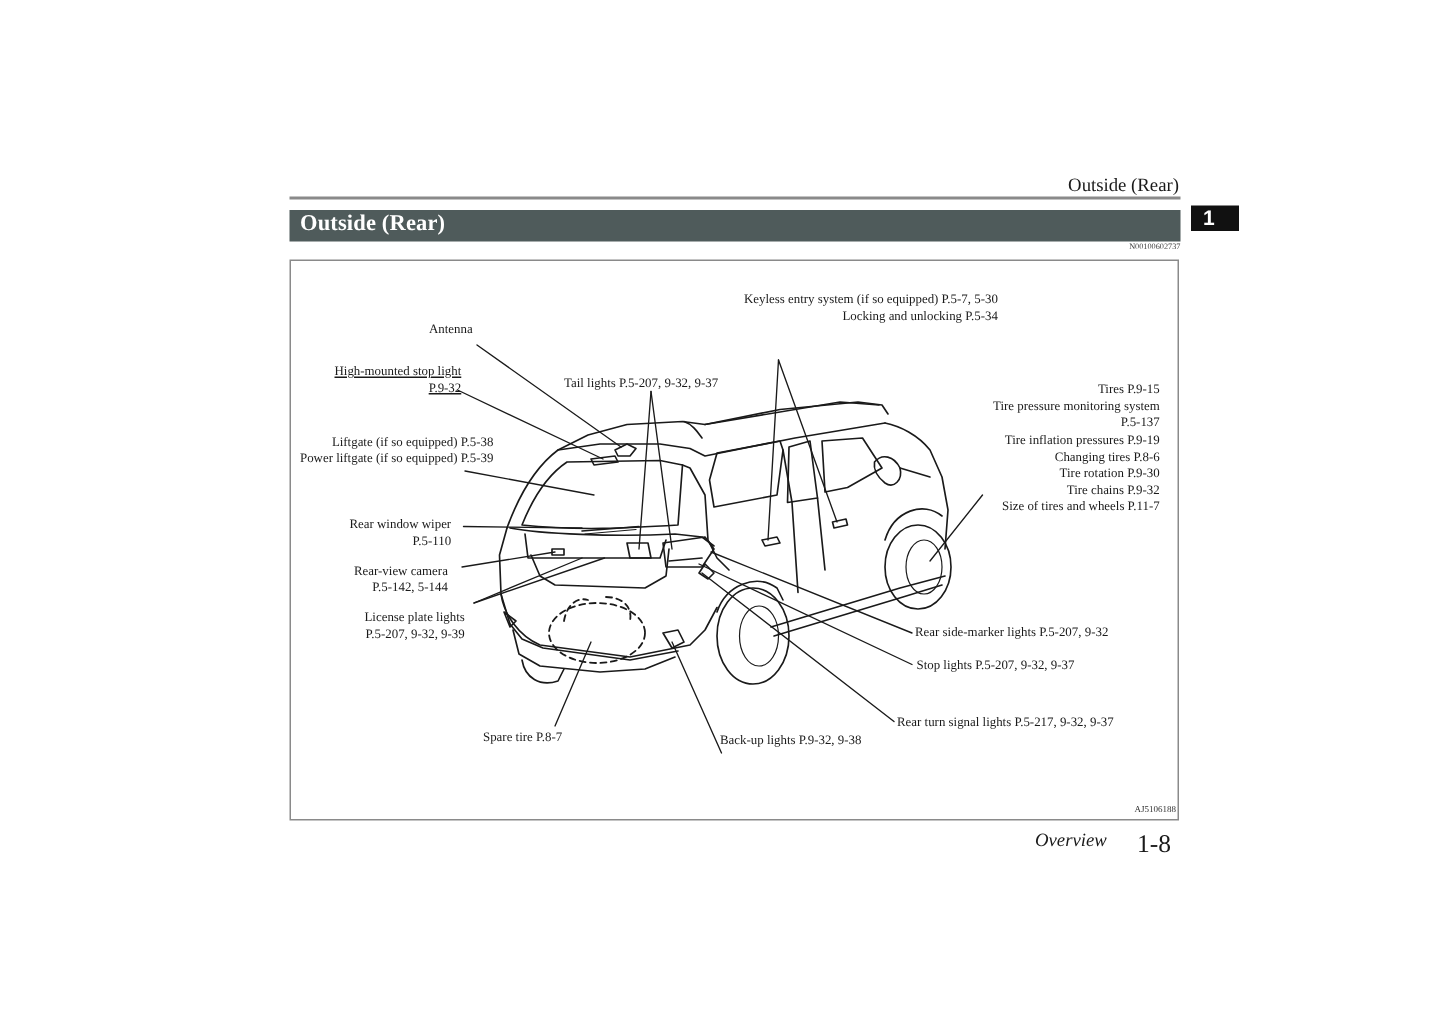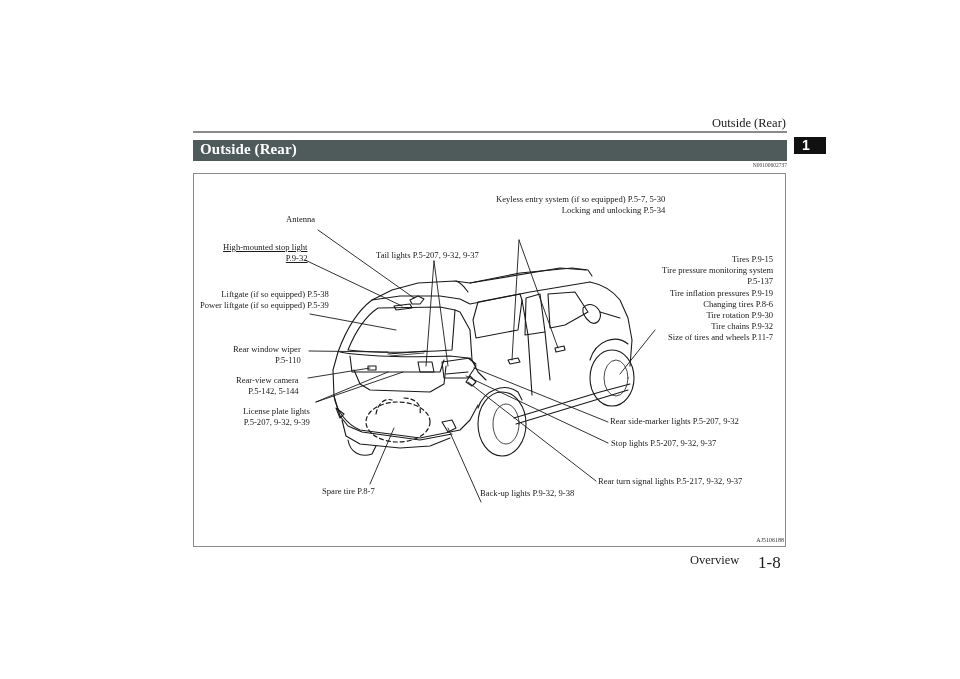--- a/index.html
+++ b/index.html
@@ -9,21 +9,21 @@
   .running-head { left:600px; top:116px; width:186px; text-align:right; font-size:12.5px; }
   .head-rule { left:193px; top:131px; width:594px; height:2px; background:#8a8a8a; }
   .section-bar { left:193px; top:140px; width:594px; height:21px; background:#4f5b5b; }
   .section-title { left:200px; top:141px; color:#ffffff; font-weight:bold; font-size:15px; letter-spacing:0.1px; }
   .chapter-tab { left:794px; top:137px; width:32px; height:17px; background:#111111; color:#fff;
                  font-family:"Liberation Sans", sans-serif; font-weight:bold; font-size:14px;
                  line-height:17px; text-align:left; padding-left:8px; box-sizing:border-box; }
   .doc-id { left:680px; top:162px; width:107px; text-align:right; font-size:5.5px; color:#444; }
   .figure-box { left:193px; top:173px; width:593px; height:374px; border:1.5px solid #8a8a8a; box-sizing:border-box; }
   .fig-id { left:700px; top:537px; width:84px; text-align:right; font-size:6px; color:#333; }
-  .footer-section { left:690px; top:553px; font-size:12.5px; }
+  .footer-section { left:690px; top:553px; font-size:12.5px;font-style:italic; }
   .footer-page { left:758px; top:553px; font-size:17px; }
   .lbl { position:absolute; font-size:8.6px; line-height:11.2px; white-space:nowrap; color:#1a1a1a; }
   .lbl div { white-space:nowrap;text-align:right; }
   svg.car { position:absolute; left:0; top:0; width:960px; height:679px; }
   svg.car path, svg.car line, svg.car ellipse, svg.car polyline, svg.car polygon, svg.car rect {
     fill:none; stroke:#1a1a1a; stroke-width:1.1; stroke-linejoin:round; stroke-linecap:round; }
   svg.car .thin { stroke-width:0.8; }
   svg.car .dash { stroke-dasharray:4 3; stroke-width:1.2; }
   svg.car .leader { stroke-width:0.9; }
 </style>

